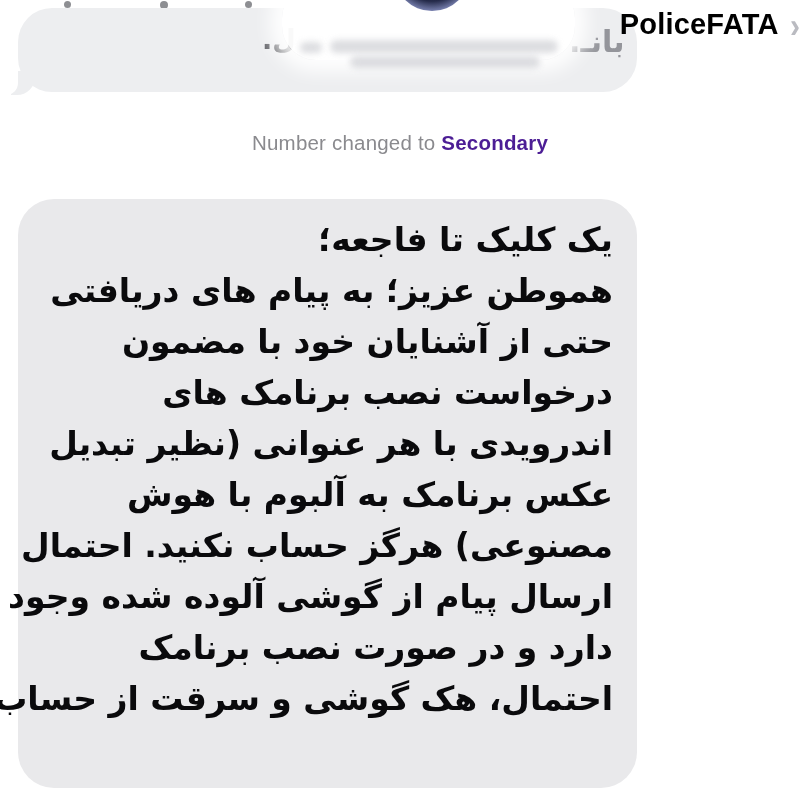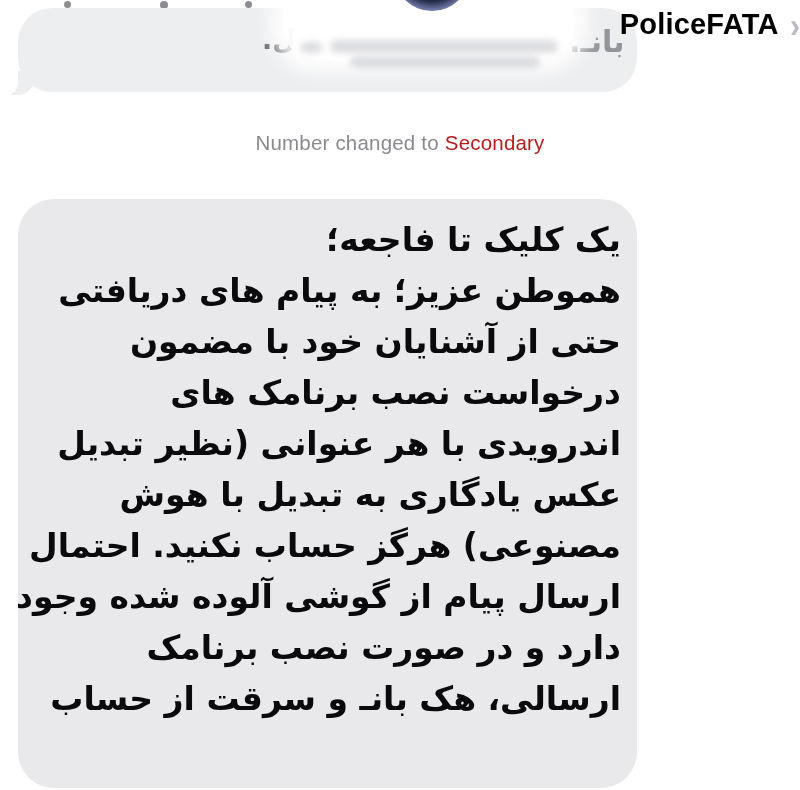--- a/index.html
+++ b/index.html
@@ -86,28 +86,28 @@
     margin-left:7px;margin-top:2px;
     font-size:30px;font-weight:700;color:var(--chev);
     transform:scaleY(1.15);
   }
 
   
   .system-notice{
     position:absolute;left:0;right:0;top:131px;
     text-align:center;font-size:20.5px;color:var(--sys);letter-spacing:.2px;
   }
-  .system-notice .em{font-weight:400;color:#b91c1c;}
+  .system-notice .em{font-weight:700;color:#4c1d95;}
 
   
   .message-bubble{
     position:absolute;left:18px;top:199px;width:619px;height:589px;
     background:var(--bubble);
     border-radius:36px;
-    padding:15px 16px 12px 20px;
+    padding:15px 24px 12px 20px;
   }
   .msg-lines{direction:rtl;text-align:right;}
   .msg-line{
     font-family:"DejaVu Sans",sans-serif;
     font-size:33px;font-weight:700;color:var(--ink);
     line-height:51px;white-space:nowrap;direction:rtl;unicode-bidi:isolate;
   }
 </style>
 </head>
 <body>
@@ -136,19 +136,19 @@
   <span>Number changed to </span><span class="em">Secondary</span>
 </div>
 
 <div class="message-bubble">
   <div class="msg-lines">
       <div class="msg-line">یک کلیک تا فاجعه؛</div>
       <div class="msg-line">هموطن عزیز؛ به پیام های دریافتی</div>
       <div class="msg-line">حتی از آشنایان خود با مضمون</div>
       <div class="msg-line">درخواست نصب برنامک های</div>
       <div class="msg-line">اندرویدی با هر عنوانی (نظیر تبدیل</div>
-      <div class="msg-line">عکس یادگاری به تبدیل با هوش</div>
+      <div class="msg-line">عکس برنامک به آلبوم با هوش</div>
       <div class="msg-line">مصنوعی) هرگز حساب نکنید. احتمال</div>
       <div class="msg-line">ارسال پیام از گوشی آلوده شده وجود</div>
       <div class="msg-line">دارد و در صورت نصب برنامک</div>
-      <div class="msg-line">ارسالی، هک بانـ و سرقت از حساب</div>
+      <div class="msg-line">احتمال، هک گوشی و سرقت از حساب</div>
     </div>
 </div>
 
 </body></html>

